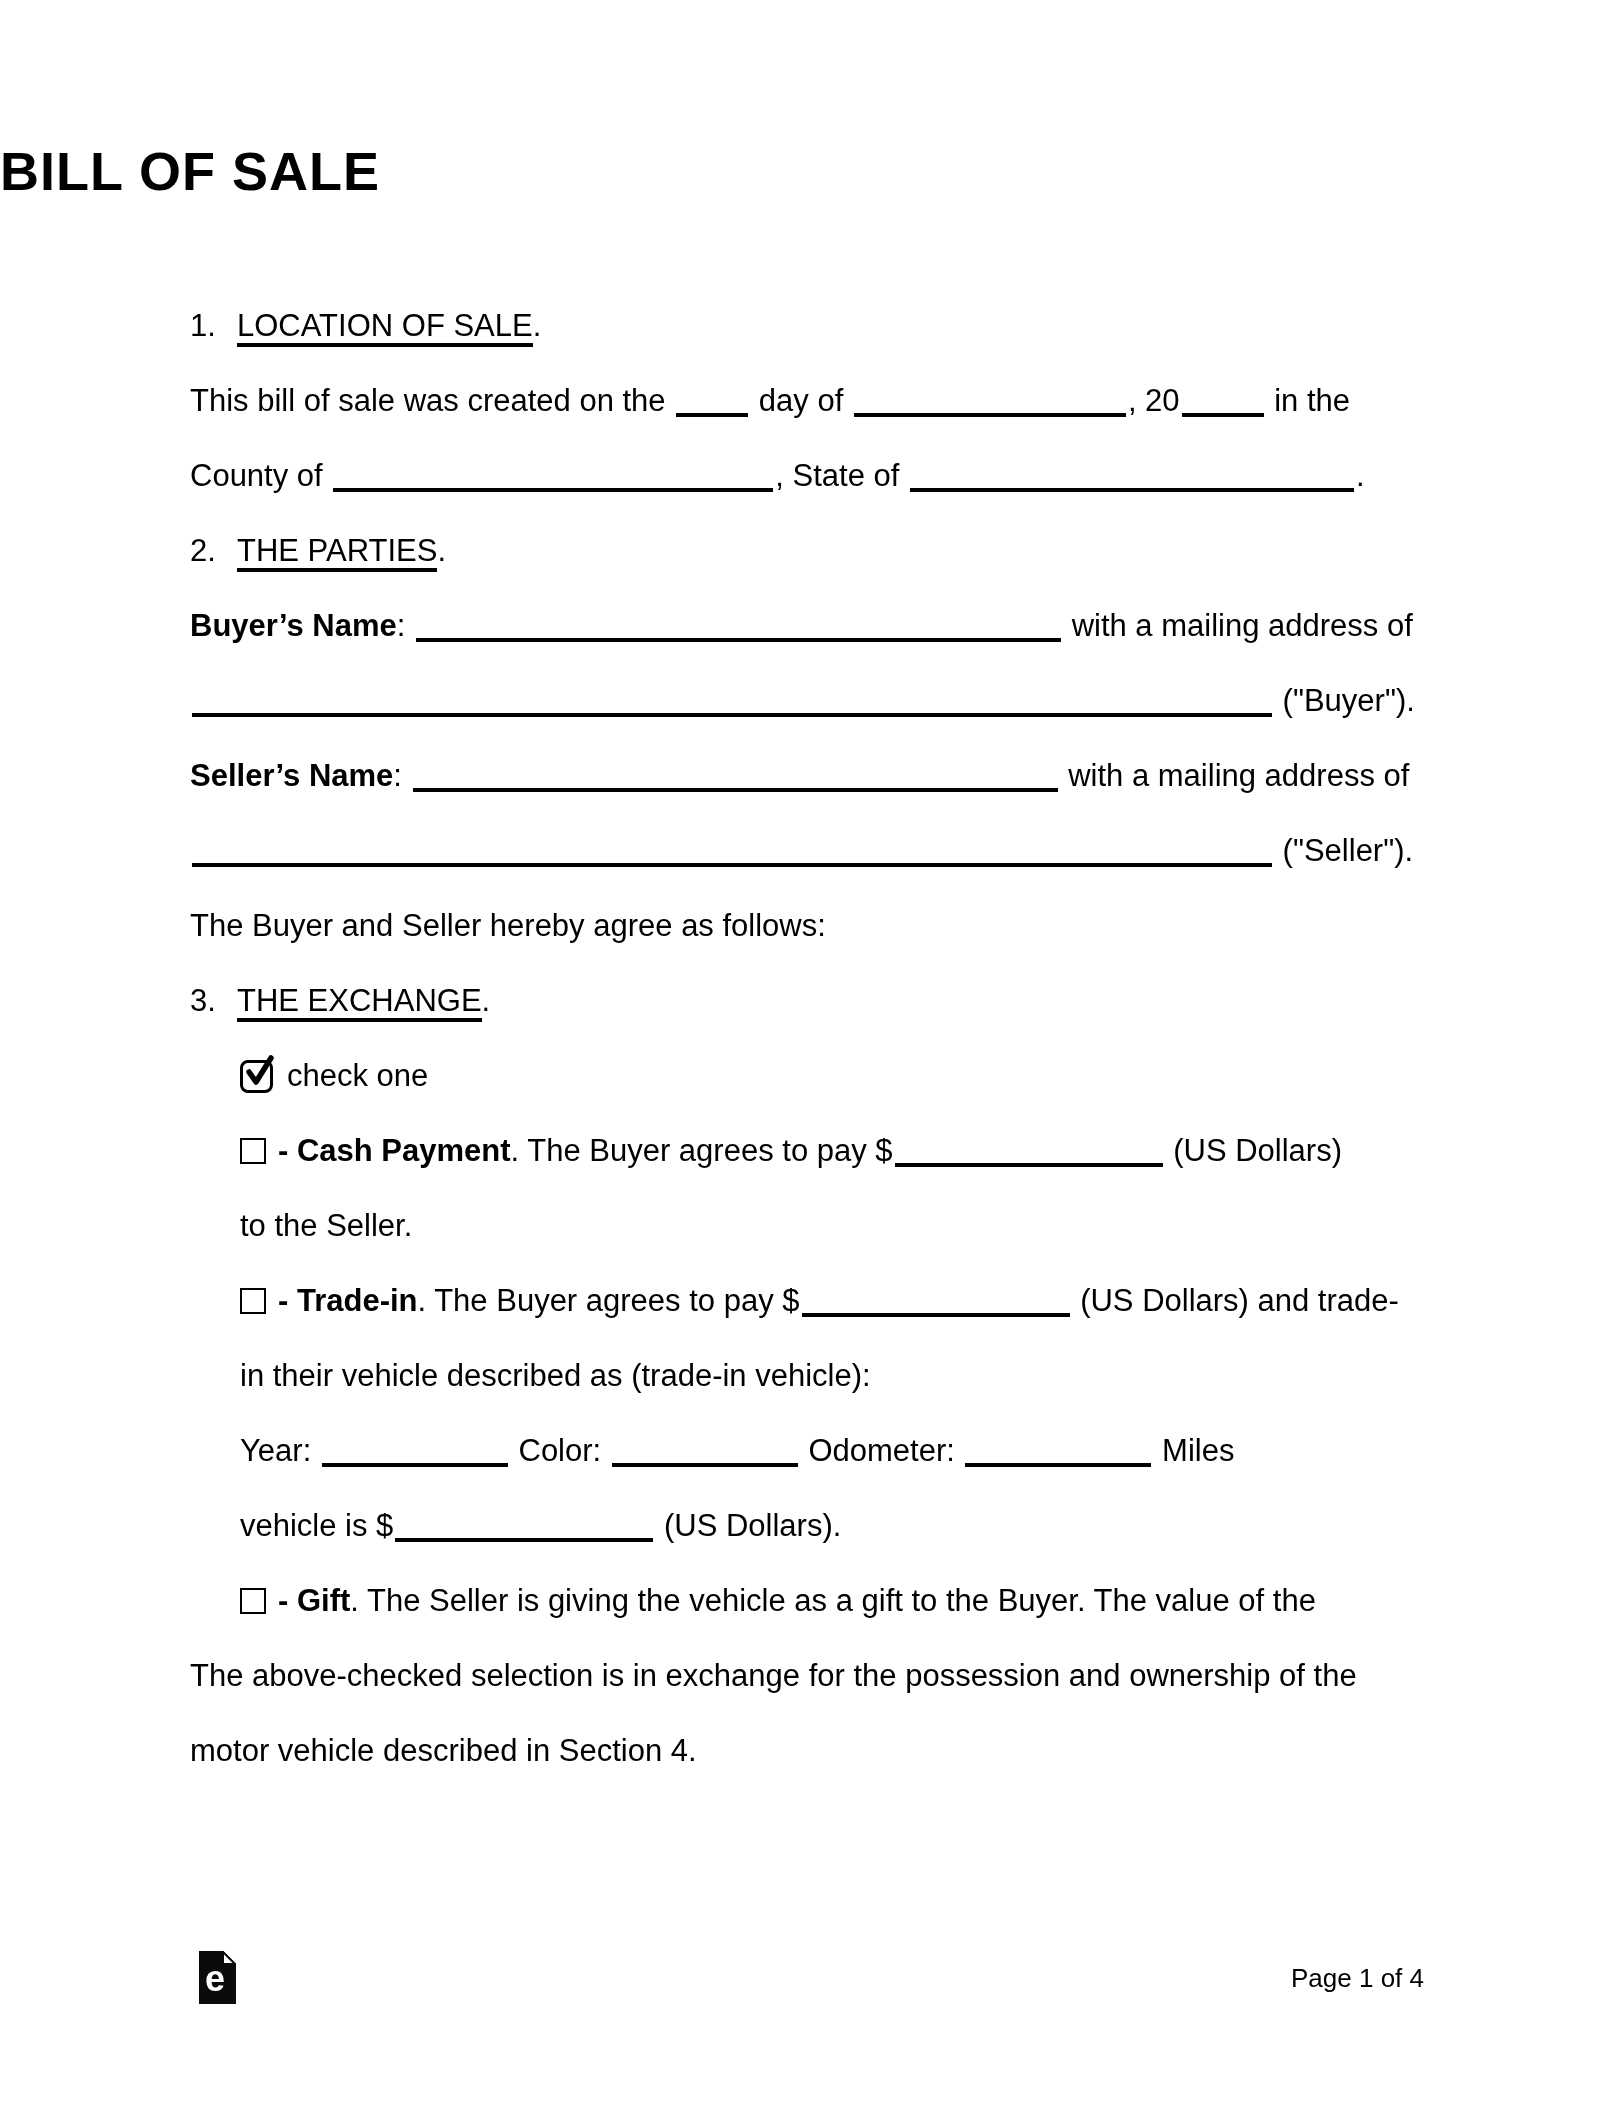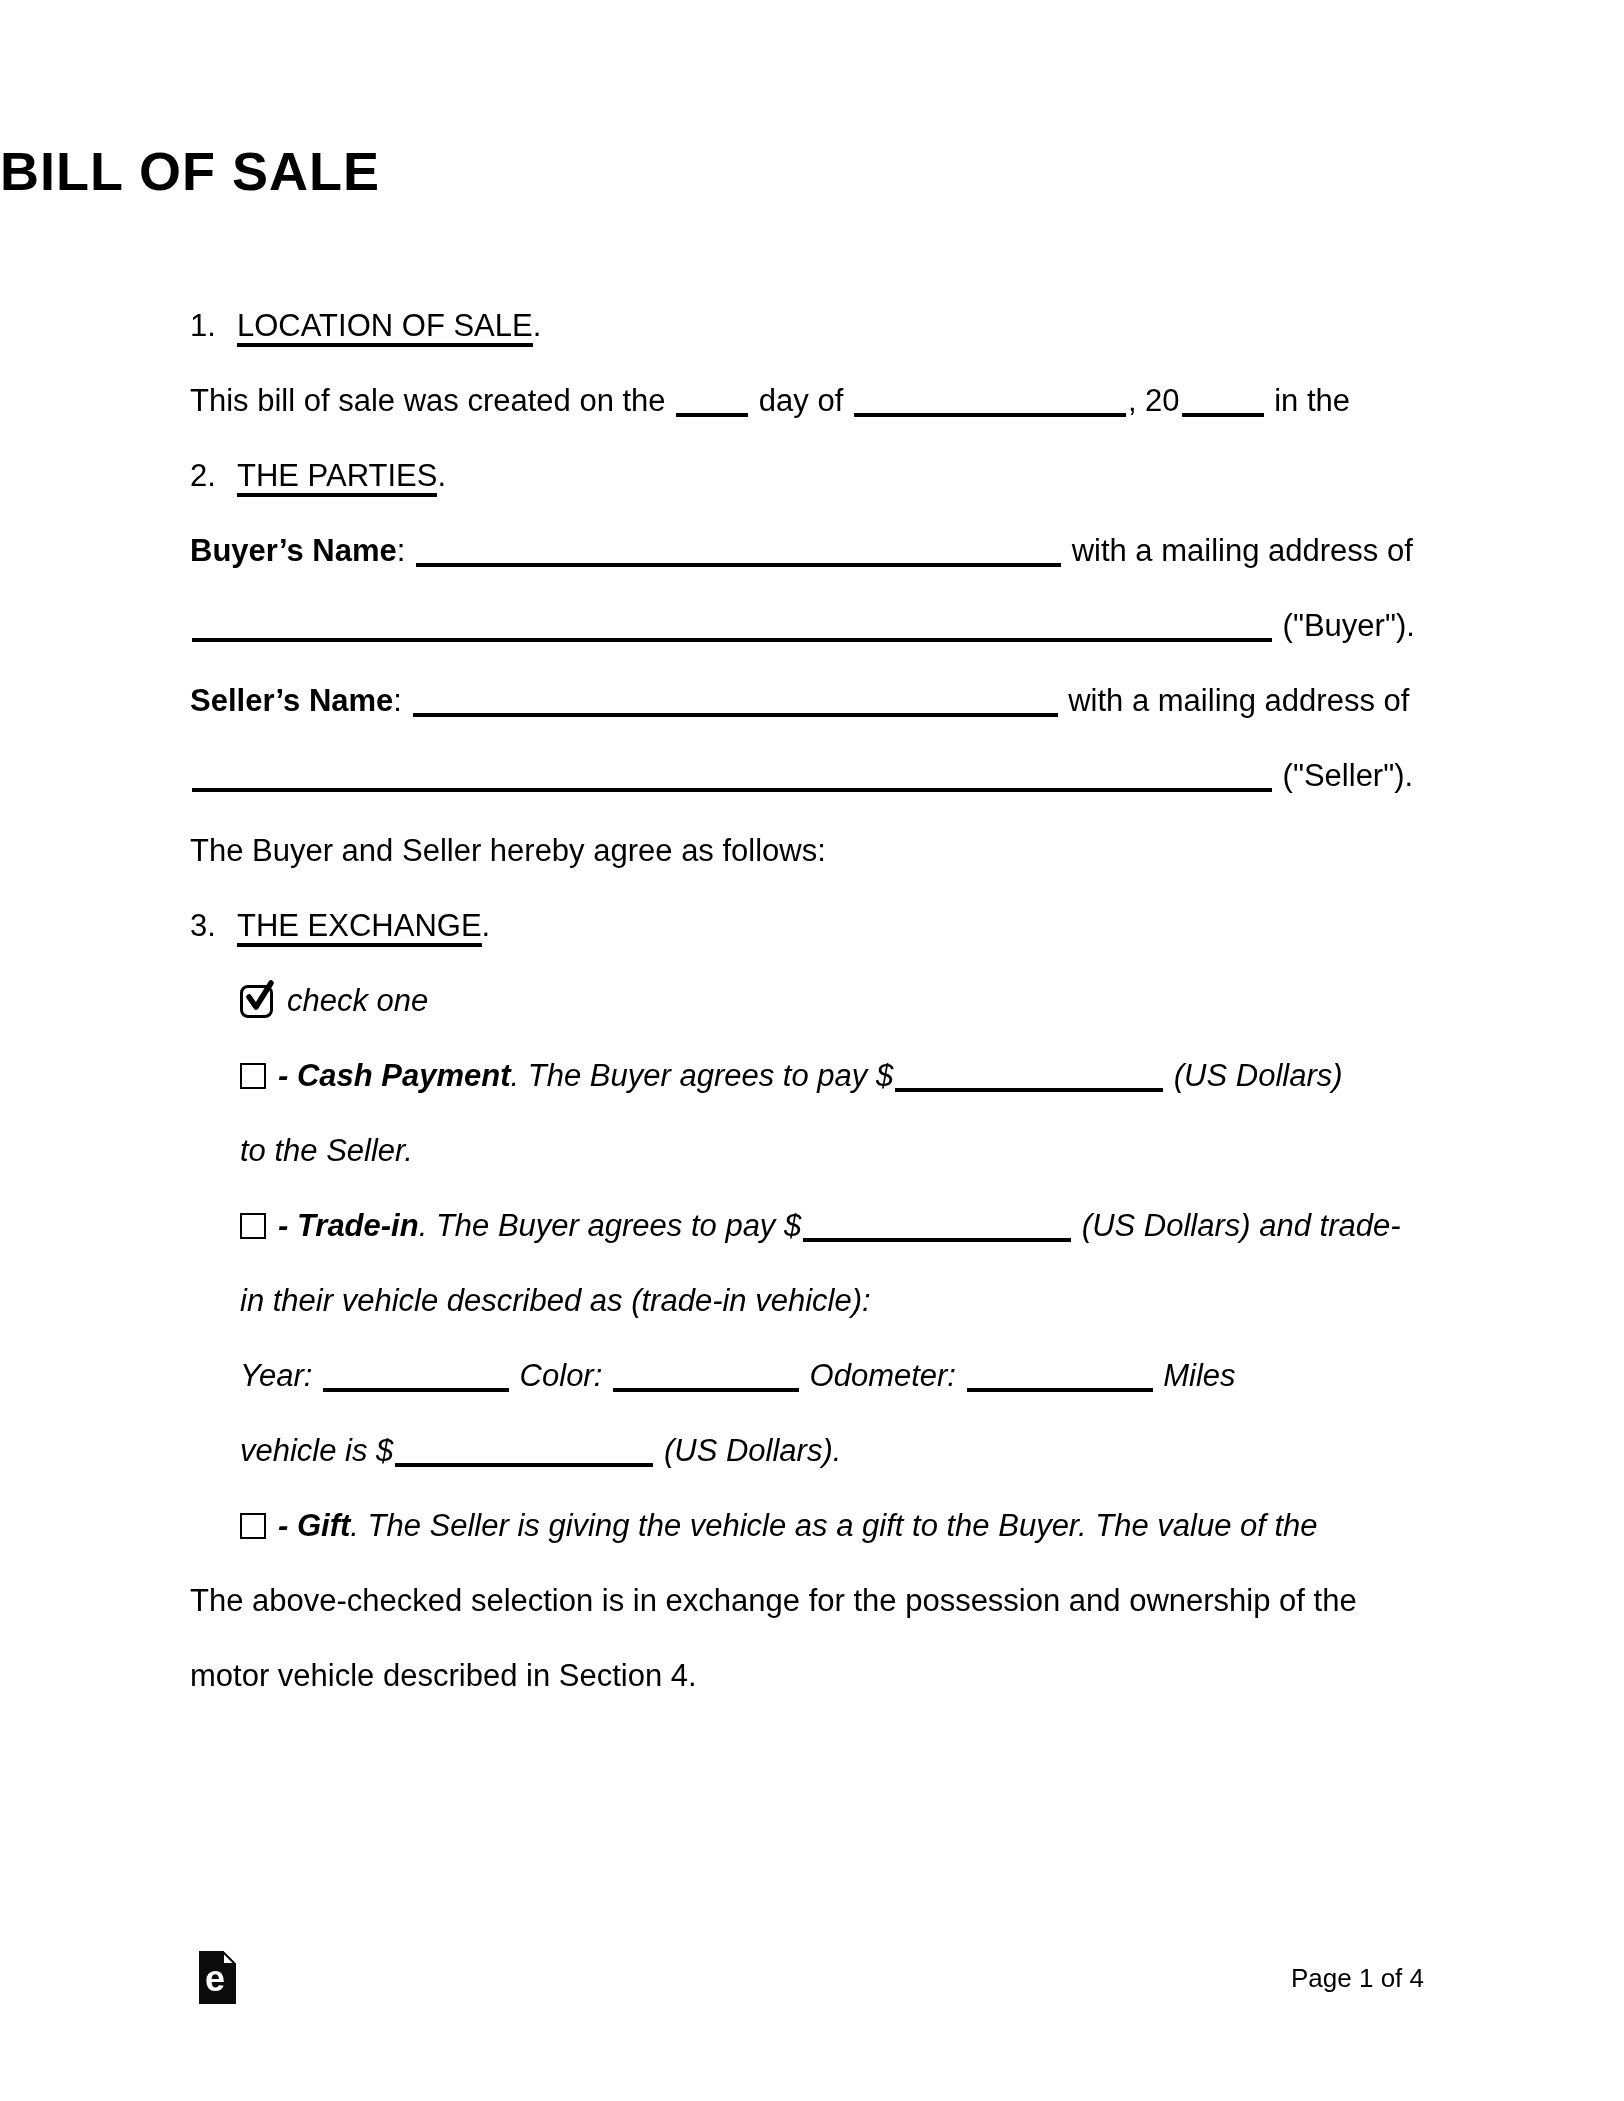--- a/index.html
+++ b/index.html
@@ -20,21 +20,21 @@
   }
   .content {
     margin-top:86px;
     padding-left:190px; padding-right:84px;
   }
   .line {
     font-size:31px;
     line-height:75px; height:75px;
     white-space:nowrap;
   }
-  .indent { padding-left:50px;font-style:italic; }
+  .indent { padding-left:50px; }
   .b { font-weight:bold; }
   .sec-num { display:inline-block; width:47px; }
   .sec-title { border-bottom:4px solid #000; padding-bottom:0px; }
   .blank {
     display:inline-block;
     height:26px;
     border-bottom:4px solid #000;
     vertical-align:-6px;
     margin:0 2px;
   }
@@ -81,20 +81,21 @@
 <div class="page">
 
   <div class="doc-title">BILL OF SALE</div>
 
   <div class="content">
 
     <div class="line"><span class="sec-num">1.</span><span class="sec-title">LOCATION OF SALE</span><span>.</span></div>
 
     <div class="line"><span>This bill of sale was created on the </span><span class="blank w-day"></span><span> day of </span><span class="blank w-month"></span><span>, 20</span><span class="blank w-year"></span><span> in the</span></div>
 
+    <div class="line"><span>County of </span><span class="blank w-county"></span><span>, State of </span><span class="blank w-state"></span><span>.</span></div>
 
     <div class="line"><span class="sec-num">2.</span><span class="sec-title">THE PARTIES</span><span>.</span></div>
 
     <div class="line"><span class="b">Buyer’s Name</span><span>: </span><span class="blank w-name"></span><span> with a mailing address of</span></div>
 
     <div class="line"><span class="blank w-addr"></span><span> ("Buyer").</span></div>
 
     <div class="line"><span class="b">Seller’s Name</span><span>: </span><span class="blank w-name"></span><span> with a mailing address of</span></div>
 
     <div class="line"><span class="blank w-addr"></span><span> ("Seller").</span></div>

